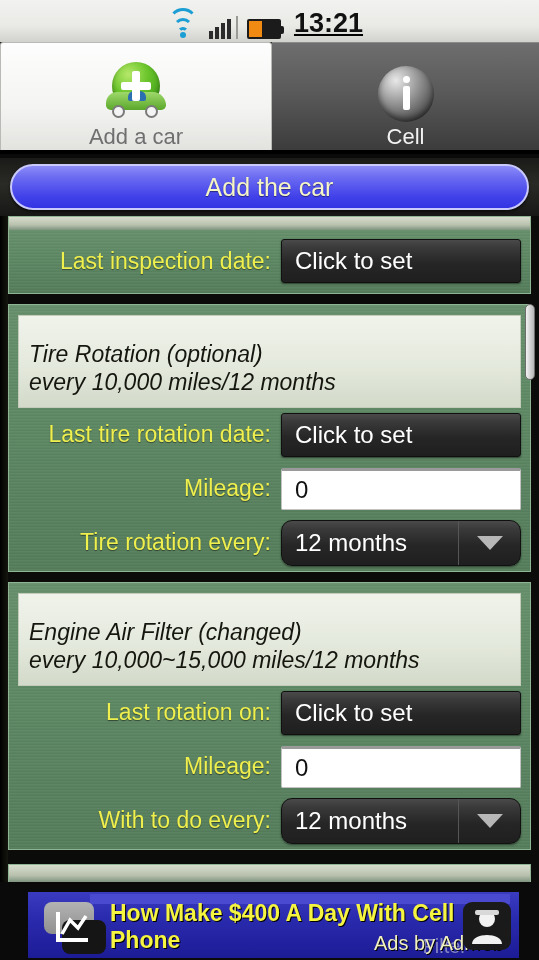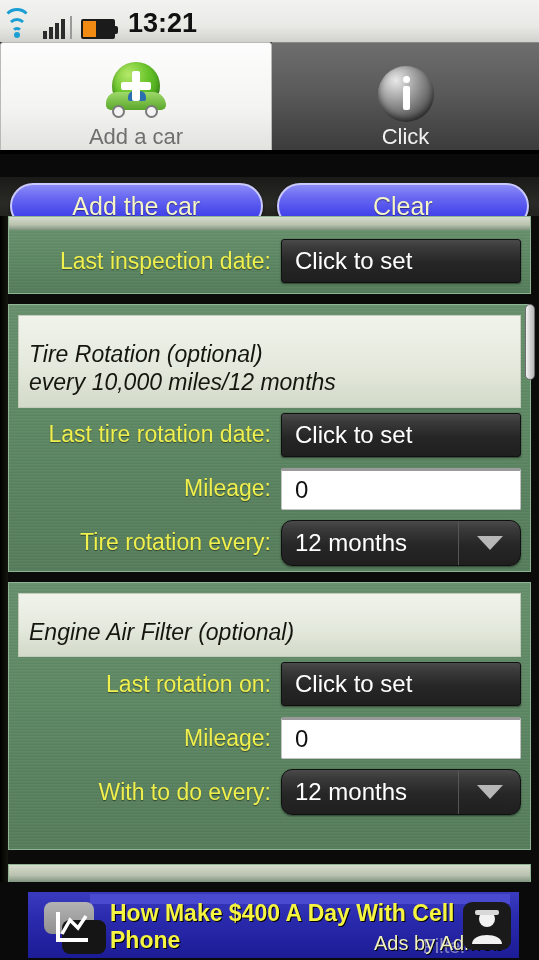--- a/index.html
+++ b/index.html
@@ -7,22 +7,23 @@
     width:539px; height:960px; overflow:hidden;
     background:#000;
     font-family:"Liberation Sans", sans-serif;
   }
   #screen{ position:relative; width:539px; height:960px; background:#0a0a0a; overflow:hidden; }
 
   
   #statusbar{
     position:absolute; left:0; top:0; width:539px; height:48px;
     background:linear-gradient(180deg,#f2f2f0 0%, #e9e9e6 55%, #cfcfcb 92%, #a9a9a4 100%);
-    display:flex; align-items:center; justify-content:flex-start;
+    display:flex; align-items:center; justify-content:center;
     border-bottom:1px solid #7d7d79;
+    text-decoration:underline;
   }
   #statusbar .sb-icons{ display:flex; align-items:flex-end; gap:9px; padding-right:10px; }
   .wifi{ position:relative; width:34px; height:26px; }
   .wifi i{ position:absolute; left:50%; bottom:2px; transform:translateX(-50%);
     border:3.5px solid #1a9ed4; border-radius:50%; border-bottom-color:transparent;
     border-left-color:transparent; border-right-color:transparent; }
   .wifi .a1{ width:30px; height:30px; bottom:1px; }
   .wifi .a2{ width:20px; height:20px; bottom:1px; }
   .wifi .a3{ width:11px; height:11px; bottom:1px; }
   .wifi .dot{ width:6px;height:6px;background:#1a9ed4;border-radius:50%;border:0;left:50%;bottom:1px;}
@@ -69,21 +70,21 @@
 
   .infoicon{ position:relative; width:56px; height:56px; border-radius:50%;
     background:radial-gradient(circle at 32% 26%, #e8e8e8 0%, #9a9a9a 38%, #4a4a4a 78%, #2a2a2a 100%);
     box-shadow:inset 0 -3px 6px rgba(0,0,0,.5); }
   .infoicon .ibar{ position:absolute; left:25px; top:20px; width:7px; height:24px; background:#fff; border-radius:2px;}
   .infoicon .idot{ position:absolute; left:25px; top:10px; width:7px; height:7px; background:#fff; border-radius:50%;}
 
   
   #actions{ position:absolute; left:0; top:158px; width:539px; height:58px;
     background:linear-gradient(180deg,#1a1a18,#2a2a26 45%,#171715); display:flex;
-    align-items:center; gap:14px; padding:14px 10px;margin-top:19px; }
+    align-items:center; gap:14px; padding:14px 10px; }
   .pillbtn{ flex:1; height:46px; border-radius:23px;
     background:linear-gradient(180deg,#8c8cf8 0%, #6a6af2 28%, #4242ea 72%, #3333e4 100%);
     border:2px solid #c9c9fb; display:flex; align-items:center; justify-content:center;
     color:#f5f5c8; font-size:25px; text-shadow:0 1px 1px rgba(0,0,0,.45);
     box-shadow:0 2px 3px rgba(0,0,0,.6); }
 
   
   #scroll{ position:absolute; left:0; top:216px; width:539px; height:666px;
     background:#0b0b0a; overflow:hidden; }
   #leftrail{ position:absolute; left:0; top:0; width:8px; height:100%;
@@ -187,28 +188,27 @@
         <div class="plusv"></div>
           <div class="plush"></div>
       </div>
       <div class="tlabel">Add a car</div>
     </div>
     <div class="tab inactive">
       <div class="infoicon">
         <div class="idot"></div>
           <div class="ibar"></div>
       </div>
-      <div class="tlabel">Click</div>
+      <div class="tlabel">Cell</div>
     </div>
     <div class="tabline"></div>
   </div>
 
   <div id="actions">
     <div class="pillbtn">Add the car</div>
-    <div class="pillbtn">Clear</div>
   </div>
 
   <div id="scroll">
     <div id="leftrail"></div>
 
     <div class="caprow" style="top:0px;"></div>
 
     <div class="card clipTop" style="top:14px; height:64px;">
       <div class="row" style="height:62px;">
         <div class="rowlabel">Last inspection date:</div>
@@ -235,21 +235,22 @@
           <div class="sv">12 months</div>
           <div class="sarrow">
               <b></b>
             </div>
         </div>
       </div>
     </div>
 
     <div class="card" style="top:366px; height:268px;">
       <div class="lightpanel">
-        <div class="l1">Engine Air Filter (optional)</div>
+        <div class="l1">Engine Air Filter (changed)</div>
+        <div class="l2">every 10,000~15,000 miles/12 months</div>
       </div>
       <div class="row">
         <div class="rowlabel">Last rotation on:</div>
         <div class="darkbtn">Click to set</div>
       </div>
       <div class="row">
         <div class="rowlabel">Mileage:</div>
         <div class="textinput">0</div>
       </div>
       <div class="row">

